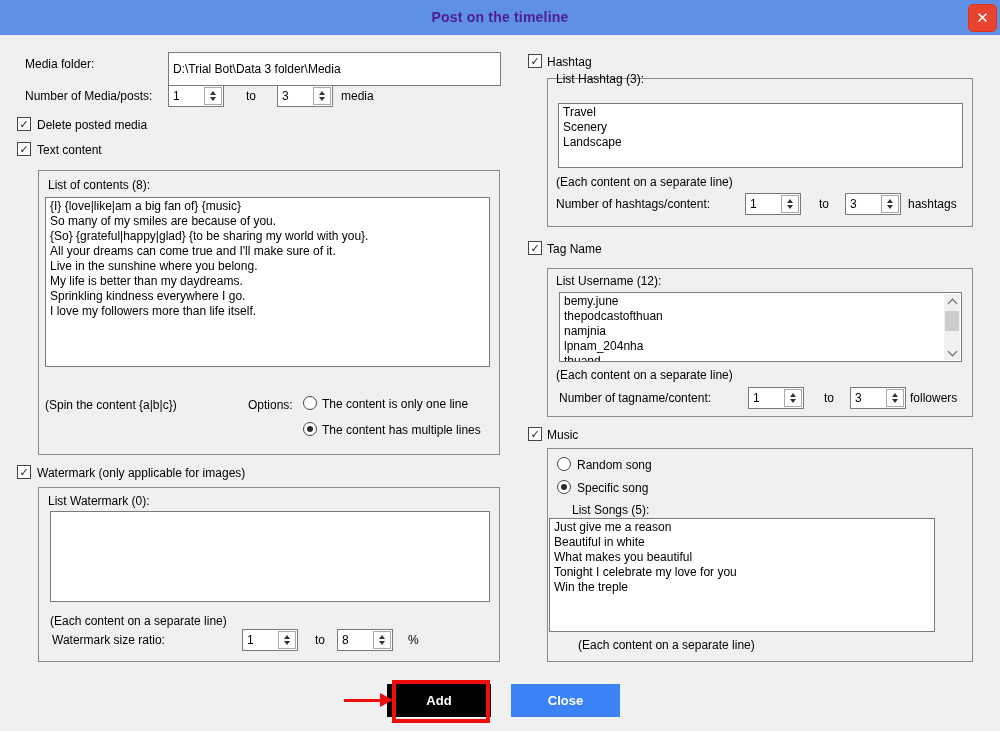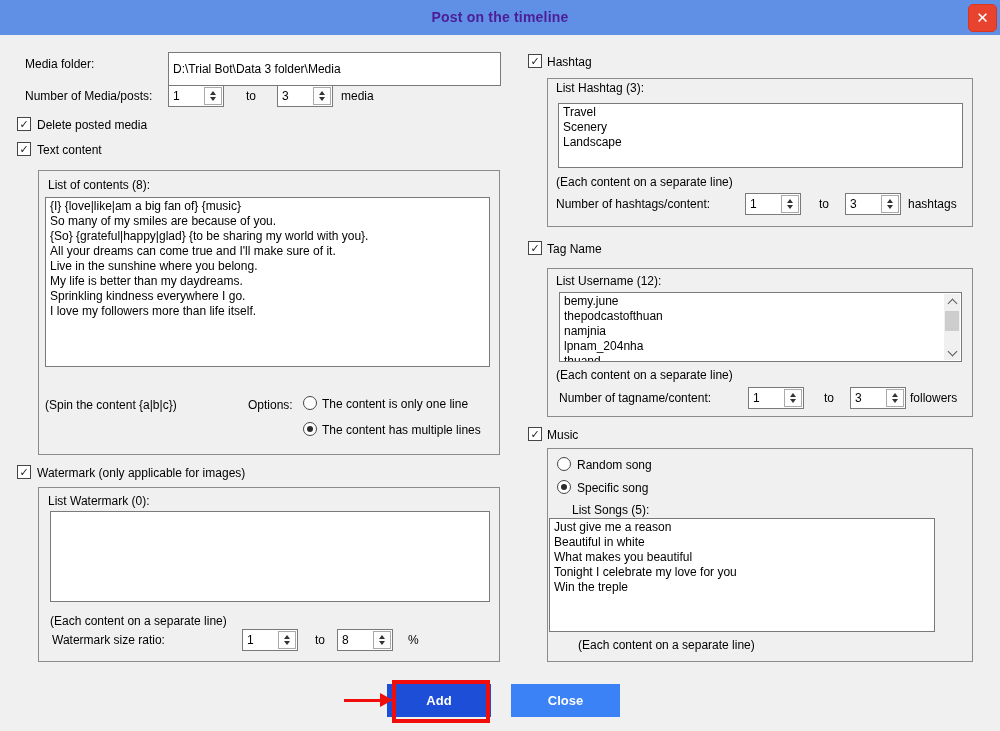--- a/index.html
+++ b/index.html
@@ -35,21 +35,21 @@
   .tri-dn{width:0;height:0;border-left:3px solid transparent;border-right:3px solid transparent;border-top:4px solid #333}
   
   .sbar{position:absolute;top:1px;right:1px;bottom:1px;width:16px;background:#f0f0f0}
   .sb-a{position:absolute;left:0;width:16px;height:15px;display:flex;align-items:center;justify-content:center}
   .sb-a.up{top:0}.sb-a.dn{bottom:0}
   .chev-up{width:6px;height:6px;border-left:1px solid #5a5a5a;border-top:1px solid #5a5a5a;transform:rotate(45deg);margin-top:3px}
   .chev-dn{width:6px;height:6px;border-right:1px solid #5a5a5a;border-bottom:1px solid #5a5a5a;transform:rotate(45deg);margin-bottom:3px}
   .sb-thumb{position:absolute;left:1px;top:17px;width:14px;height:20px;background:#cdcdcd;cursor:grab}
   
   .btn{display:flex;align-items:center;justify-content:center;color:#fff;font-weight:bold;font-size:13px;border:none;cursor:pointer;box-sizing:border-box}
-  .btn-add{background:#1d4ed8}
+  .btn-add{background:#000000}
   .btn-close{background:#3b82f6}
   .ann{border:4px solid #f20d0d;box-sizing:border-box;pointer-events:none}
 </style>
 </head>
 <body>
 
 <div class="abs titlebar"></div>
 <div class="abs title">Post on the timeline</div>
 <div class="abs xbtn">
     <span>✕</span>
@@ -125,21 +125,21 @@
       <i class="tri-up"></i>
       <i class="tri-dn"></i>
     </span>
 </div>
 <div class="abs lbl" style="left:408px;top:633px">%</div>
 
 <span class="abs cb" style="left:528px;top:54px">✓</span>
 <span class="abs lbl" style="left:547px;top:55px">Hashtag</span>
 
 <div class="abs group" style="left:547px;top:78px;width:426px;height:149px"></div>
-<div class="abs lbl" style="left:556px;top:81px">List Hashtag (3):</div>
+<div class="abs lbl" style="left:556px;top:72px">List Hashtag (3):</div>
 <div class="abs lb" style="left:558px;top:103px;width:405px;height:65px">
   <div class="lb-text">Travel
 Scenery
 Landscape</div>
 </div>
 <div class="abs lbl" style="left:556px;top:175px">(Each content on a separate line)</div>
 <div class="abs lbl" style="left:556px;top:197px">Number of hashtags/content:</div>
 <div class="abs spin" style="left:745px;top:193px">
   <span class="spin-val">1</span>
   <span class="spin-btn">

